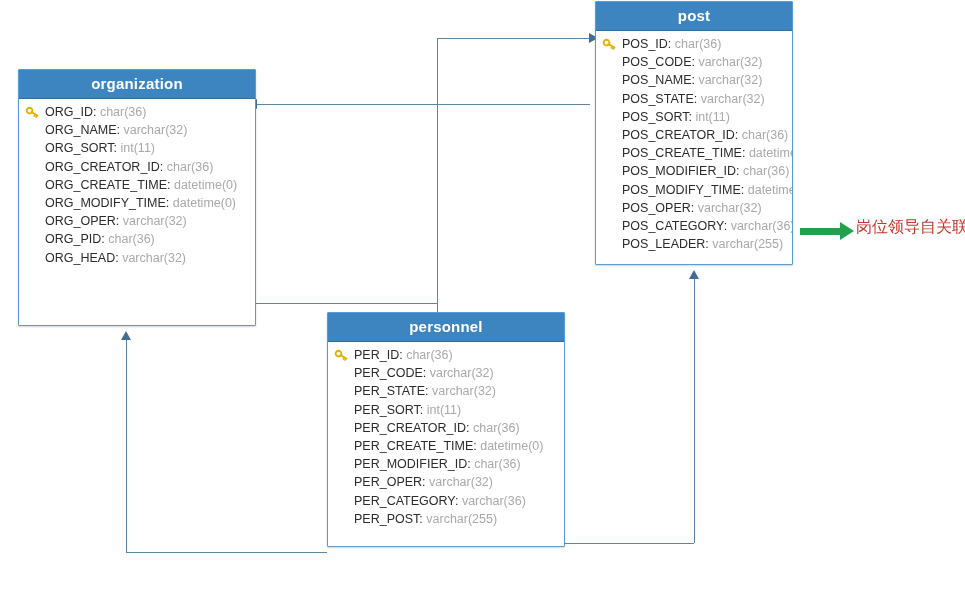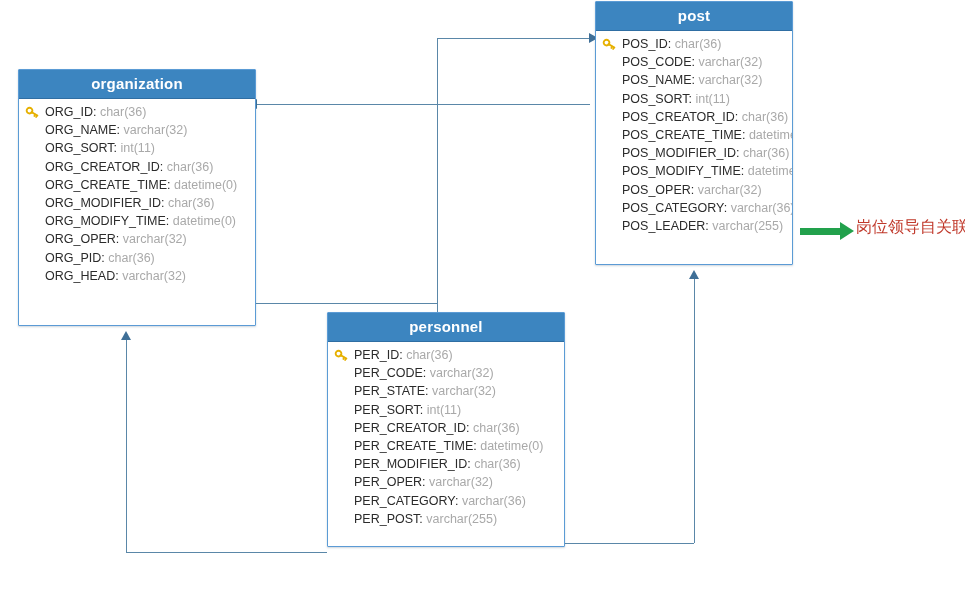--- a/index.html
+++ b/index.html
@@ -152,39 +152,39 @@
         <div class="field-row"><span class="key-icon"><svg viewBox="0 0 16 16" width="15" height="14" aria-hidden="true">
               <circle cx="4.6" cy="6.4" r="3.3" fill="none" stroke="#e6b000" stroke-width="2.1"></circle>
               <path d="M6.8 8.1 L13.6 12.0" stroke="#e6b000" stroke-width="2.1" stroke-linecap="round" fill="none"></path>
               <path d="M11.0 11.0 L10.1 12.6" stroke="#e6b000" stroke-width="2" stroke-linecap="round"></path>
               <path d="M13.0 12.1 L12.1 13.7" stroke="#e6b000" stroke-width="2" stroke-linecap="round"></path>
             </svg></span><span class="field-name">ORG_ID:</span> <span class="field-type">char(36)</span></div>
         <div class="field-row"><span class="field-name">ORG_NAME:</span> <span class="field-type">varchar(32)</span></div>
         <div class="field-row"><span class="field-name">ORG_SORT:</span> <span class="field-type">int(11)</span></div>
         <div class="field-row"><span class="field-name">ORG_CREATOR_ID:</span> <span class="field-type">char(36)</span></div>
         <div class="field-row"><span class="field-name">ORG_CREATE_TIME:</span> <span class="field-type">datetime(0)</span></div>
-        <div class="field-row"><span class="field-name">ORG_MODIFIER_ID:</span> <span class="field-type">char(36)</span></div>
         <div class="field-row"><span class="field-name">ORG_MODIFY_TIME:</span> <span class="field-type">datetime(0)</span></div>
         <div class="field-row"><span class="field-name">ORG_OPER:</span> <span class="field-type">varchar(32)</span></div>
         <div class="field-row"><span class="field-name">ORG_PID:</span> <span class="field-type">char(36)</span></div>
         <div class="field-row"><span class="field-name">ORG_HEAD:</span> <span class="field-type">varchar(32)</span></div>
       </div>
   </div>
 
   <div class="entity" id="entity-post" style="left:595px; top:1px; width:198px; height:264px;">
     <div class="entity-header">post</div>
     <div class="entity-body">
         <div class="field-row"><span class="key-icon"><svg viewBox="0 0 16 16" width="15" height="14" aria-hidden="true">
               <circle cx="4.6" cy="6.4" r="3.3" fill="none" stroke="#e6b000" stroke-width="2.1"></circle>
               <path d="M6.8 8.1 L13.6 12.0" stroke="#e6b000" stroke-width="2.1" stroke-linecap="round" fill="none"></path>
               <path d="M11.0 11.0 L10.1 12.6" stroke="#e6b000" stroke-width="2" stroke-linecap="round"></path>
               <path d="M13.0 12.1 L12.1 13.7" stroke="#e6b000" stroke-width="2" stroke-linecap="round"></path>
             </svg></span><span class="field-name">POS_ID:</span> <span class="field-type">char(36)</span></div>
         <div class="field-row"><span class="field-name">POS_CODE:</span> <span class="field-type">varchar(32)</span></div>
         <div class="field-row"><span class="field-name">POS_NAME:</span> <span class="field-type">varchar(32)</span></div>
+        <div class="field-row"><span class="field-name">POS_STATE:</span> <span class="field-type">varchar(32)</span></div>
         <div class="field-row"><span class="field-name">POS_SORT:</span> <span class="field-type">int(11)</span></div>
         <div class="field-row"><span class="field-name">POS_CREATOR_ID:</span> <span class="field-type">char(36)</span></div>
         <div class="field-row"><span class="field-name">POS_CREATE_TIME:</span> <span class="field-type">datetime(0)</span></div>
         <div class="field-row"><span class="field-name">POS_MODIFIER_ID:</span> <span class="field-type">char(36)</span></div>
         <div class="field-row"><span class="field-name">POS_MODIFY_TIME:</span> <span class="field-type">datetime(0)</span></div>
         <div class="field-row"><span class="field-name">POS_OPER:</span> <span class="field-type">varchar(32)</span></div>
         <div class="field-row"><span class="field-name">POS_CATEGORY:</span> <span class="field-type">varchar(36)</span></div>
         <div class="field-row"><span class="field-name">POS_LEADER:</span> <span class="field-type">varchar(255)</span></div>
       </div>
   </div>

